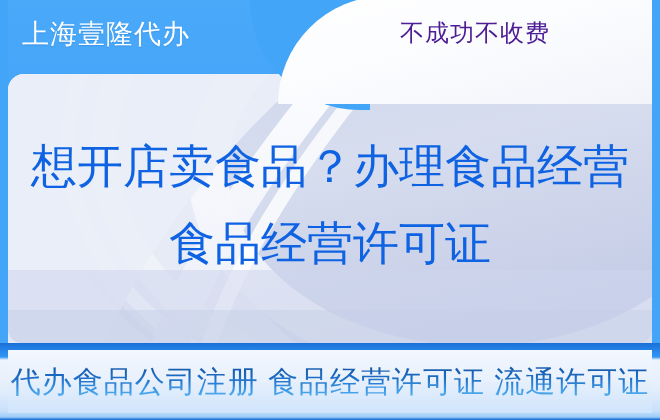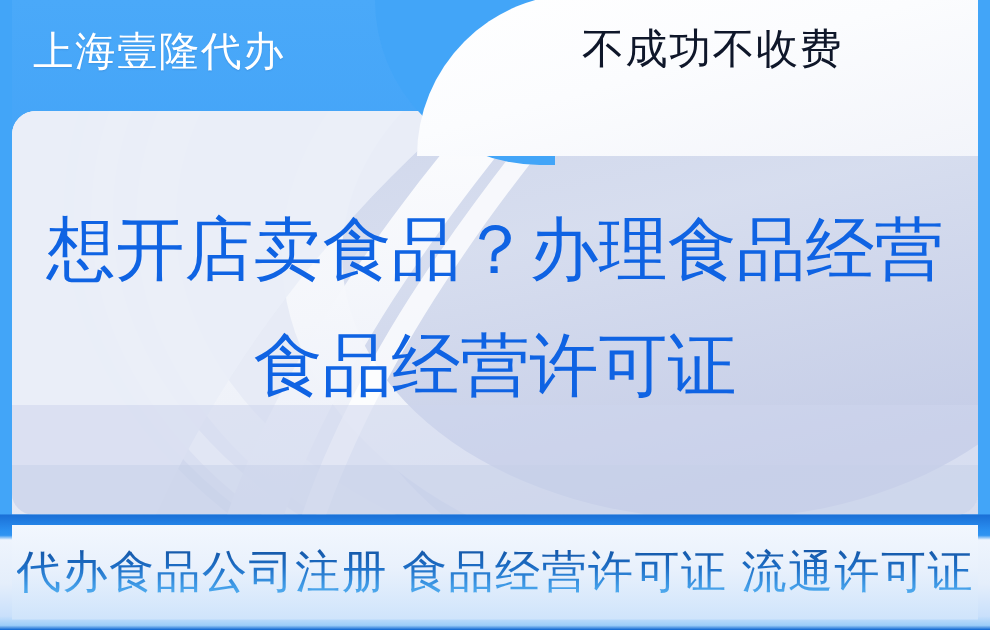--- a/index.html
+++ b/index.html
@@ -20,21 +20,21 @@
   .header{position:absolute;left:0;top:0;width:552px;height:74px;z-index:40;}
   .brand{
     position:absolute;left:22px;top:17px;
     font-size:27px;line-height:34px;color:#ffffff;font-weight:400;
     letter-spacing:1px;white-space:nowrap;
     text-shadow:0 1px 1px rgba(20,70,140,.18);
   }
   .slogan{
     position:absolute;left:330px;top:14px;width:290px;
     text-align:center;
-    font-size:28px;line-height:38px;color:#0f172a;font-weight:400;
+    font-size:24px;line-height:38px;color:#4c1d95;font-weight:400;
     letter-spacing:1px;white-space:nowrap;
   }
 
   
   .card{
     position:absolute;left:8px;top:74px;width:644px;height:269px;
     border-radius:16px 0 0 0;
     background:linear-gradient(160deg,#eef1f8 0%,#e9edf7 35%,#dfe4f2 70%,#d7ddee 100%);
     overflow:hidden;
     z-index:20;

